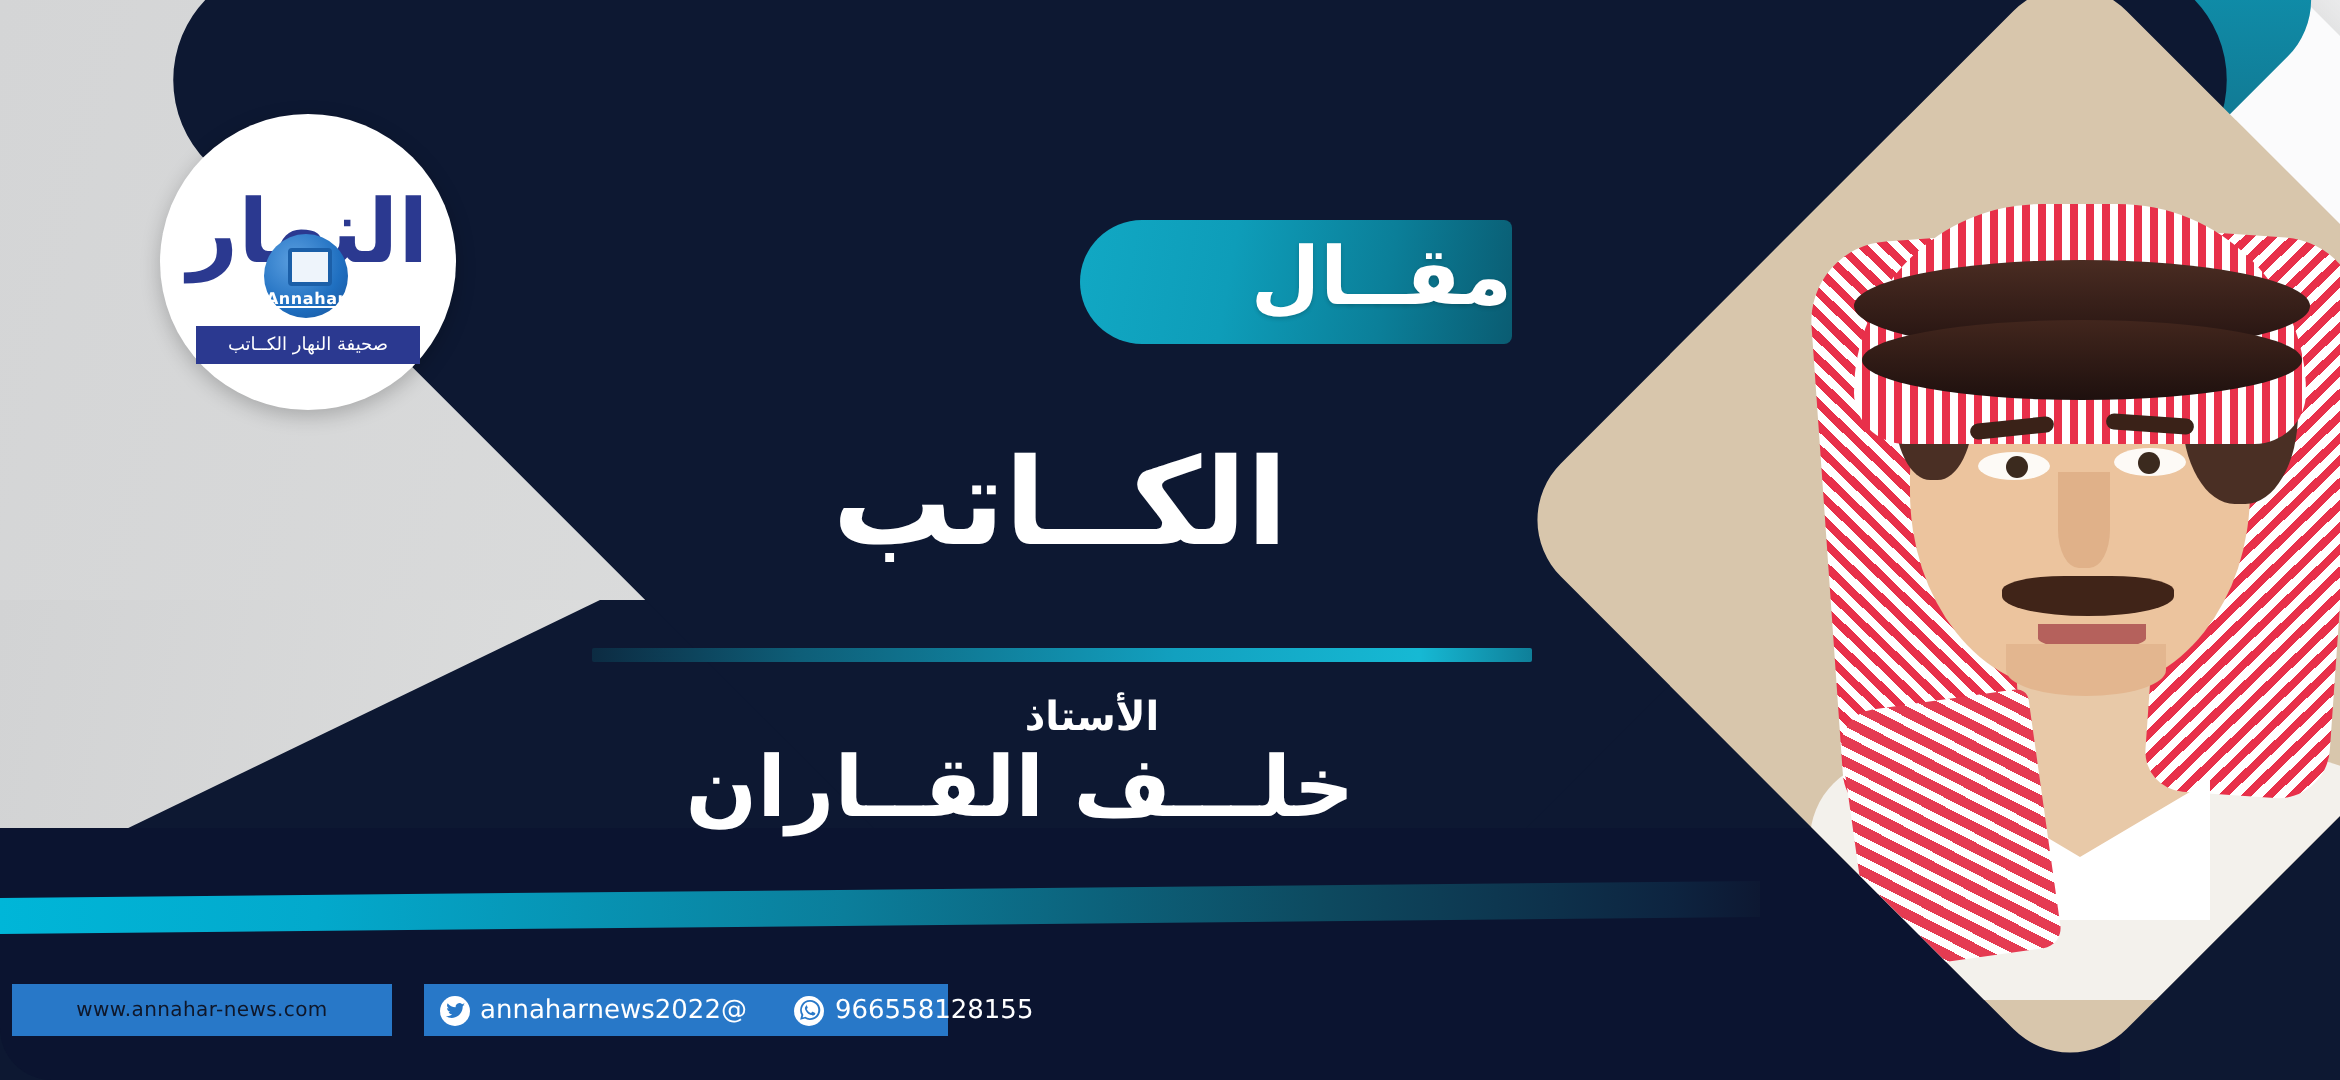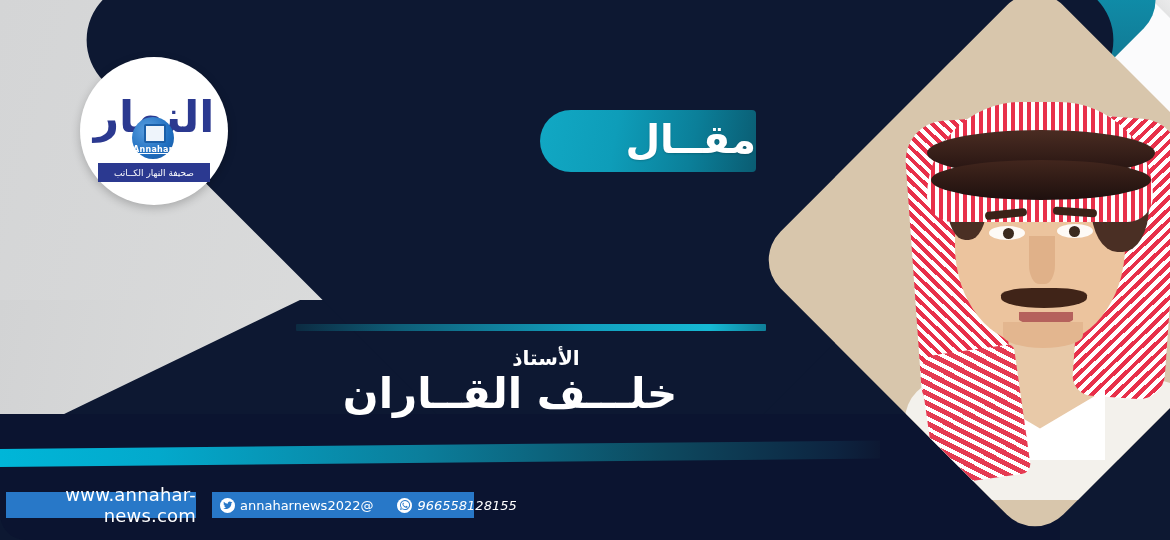--- a/index.html
+++ b/index.html
@@ -94,29 +94,29 @@
     position:absolute;left:250px;top:372px;width:520px;
     text-align:center;color:#ffffff;font-size:42px;font-weight:700;
     direction:rtl;line-height:1.05;
   }
 
   
   #website-chip{
     position:absolute;left:6px;top:492px;width:190px;height:26px;
     background:#2878c8;display:flex;align-items:center;justify-content:center;
   }
-  #website-chip span{color:#ffffff;font-size:18px;letter-spacing:.2px;text-align:right;}
+  #website-chip span{color:#0f172a;font-size:10px;letter-spacing:.2px;}
 
   #social-chip{
     position:absolute;left:212px;top:492px;width:262px;height:26px;
     background:#2878c8;display:flex;align-items:center;gap:0px;
   }
   .social-item{display:flex;align-items:flex-start;gap:5px;color:#fff;font-size:13px;}
   #social-twitter{margin-left:8px;}
-  #social-whatsapp{margin-left:24px;font-style:italic;}
+  #social-whatsapp{margin-left:24px;}
   .circ-icon{width:15px;height:15px;border-radius:50%;background:#fff;
     display:flex;align-items:center;justify-content:center;flex:0 0 auto;}
   .circ-icon svg{display:block;}
 
   
   #logo-badge{
     position:absolute;left:80px;top:57px;width:148px;height:148px;
     border-radius:50%;background:#ffffff;
     box-shadow:0 3px 10px rgba(0,0,0,.22);
     display:flex;align-items:center;justify-content:center;
@@ -217,20 +217,21 @@
       <div class="p-abs" id="ph-chin"></div>
       <div class="p-abs" id="ph-collar"></div>
       <div class="p-abs" id="ph-scarf"></div>
     </div>
   </div>
 
   <div id="article-pill">
     <span id="article-pill-label">مقــال</span>
   </div>
 
+  <div id="writer-label">الكــاتب</div>
   <div id="teal-bar-title"></div>
   <div id="honorific">الأستاذ</div>
   <div id="author-name">خلـــف القــاران</div>
 
   <div id="teal-bar-bottom"></div>
 
   <div id="logo-badge">
     <div id="logo-inner">
       <div id="logo-word">النهار</div>
       <div id="logo-globe">

